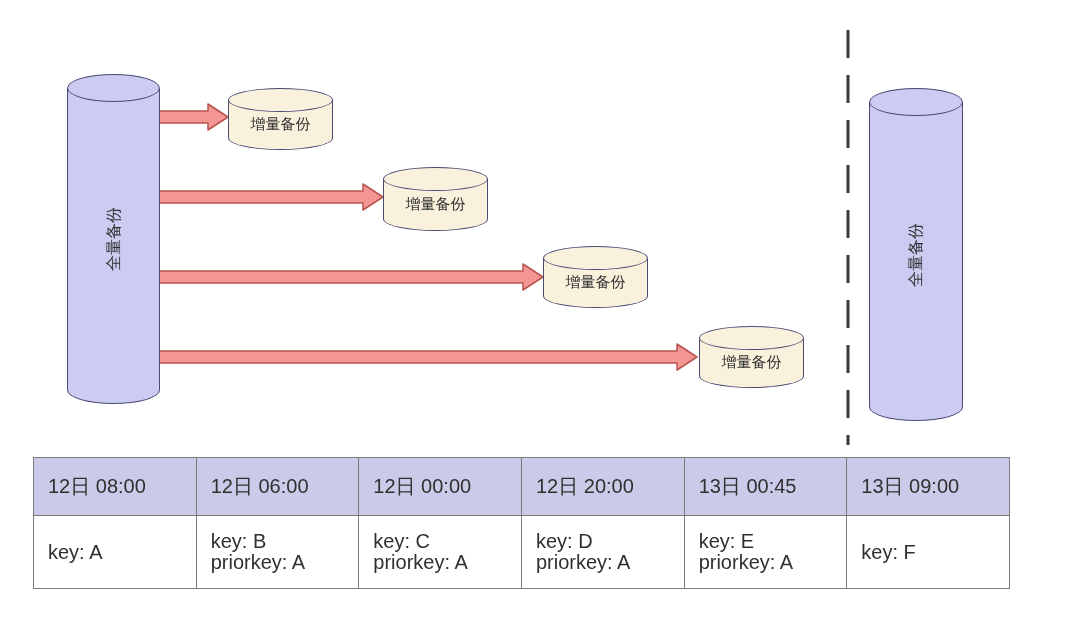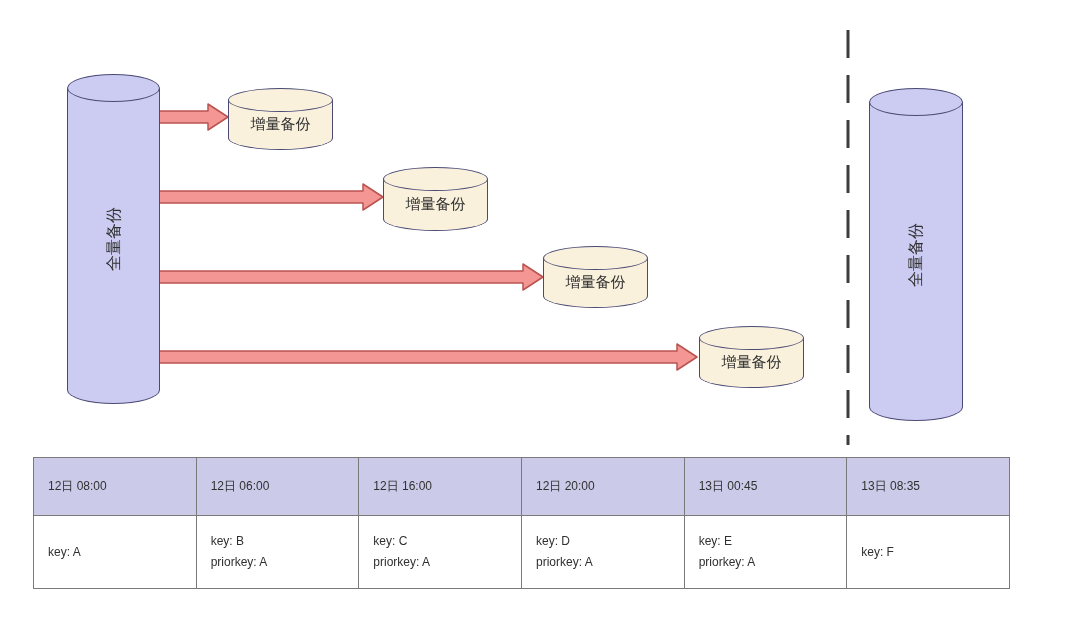--- a/index.html
+++ b/index.html
@@ -52,21 +52,21 @@
   }
   .dash-svg{position:absolute;}
   .dash-svg line{stroke:#3c3c3c;stroke-width:3;}
   
   .kv-table{
     position:absolute;left:33px;top:457px;
     width:977px;border-collapse:collapse;table-layout:fixed;
   }
   .kv-table td{
     border:1px solid var(--table-border,#7a7a7a);
-    font-size:12px;color:#303030;
+    font-size:20px;color:#303030;
     padding:0 0 0 14px;vertical-align:middle;
   }
   .kv-table .hdr td{
     background:var(--table-header-bg,#cbcbe9);
     height:57px;
   }
   .kv-table .body td{height:72px;background:#ffffff;}
   .cell-line{line-height:21px;}
 </style>
 </head>
@@ -122,24 +122,24 @@
     <div class="cyl-top"></div>
     <div class="cyl-body"></div>
     <div class="cyl-label vertical">全量备份</div>
   </div>
 
   <table class="kv-table">
     <tbody>
       <tr class="hdr">
         <td>12日 08:00</td>
         <td>12日 06:00</td>
-        <td>12日 16:00</td>
+        <td>12日 00:00</td>
         <td>12日 20:00</td>
         <td>13日 00:45</td>
-        <td>13日 08:35</td>
+        <td>13日 09:00</td>
       </tr>
       <tr class="body">
         <td>
           <div class="cell-line">key: A</div>
           <div class="cell-line"></div>
         </td>
         <td>
           <div class="cell-line">key: B</div>
           <div class="cell-line">priorkey: A</div>
         </td>

